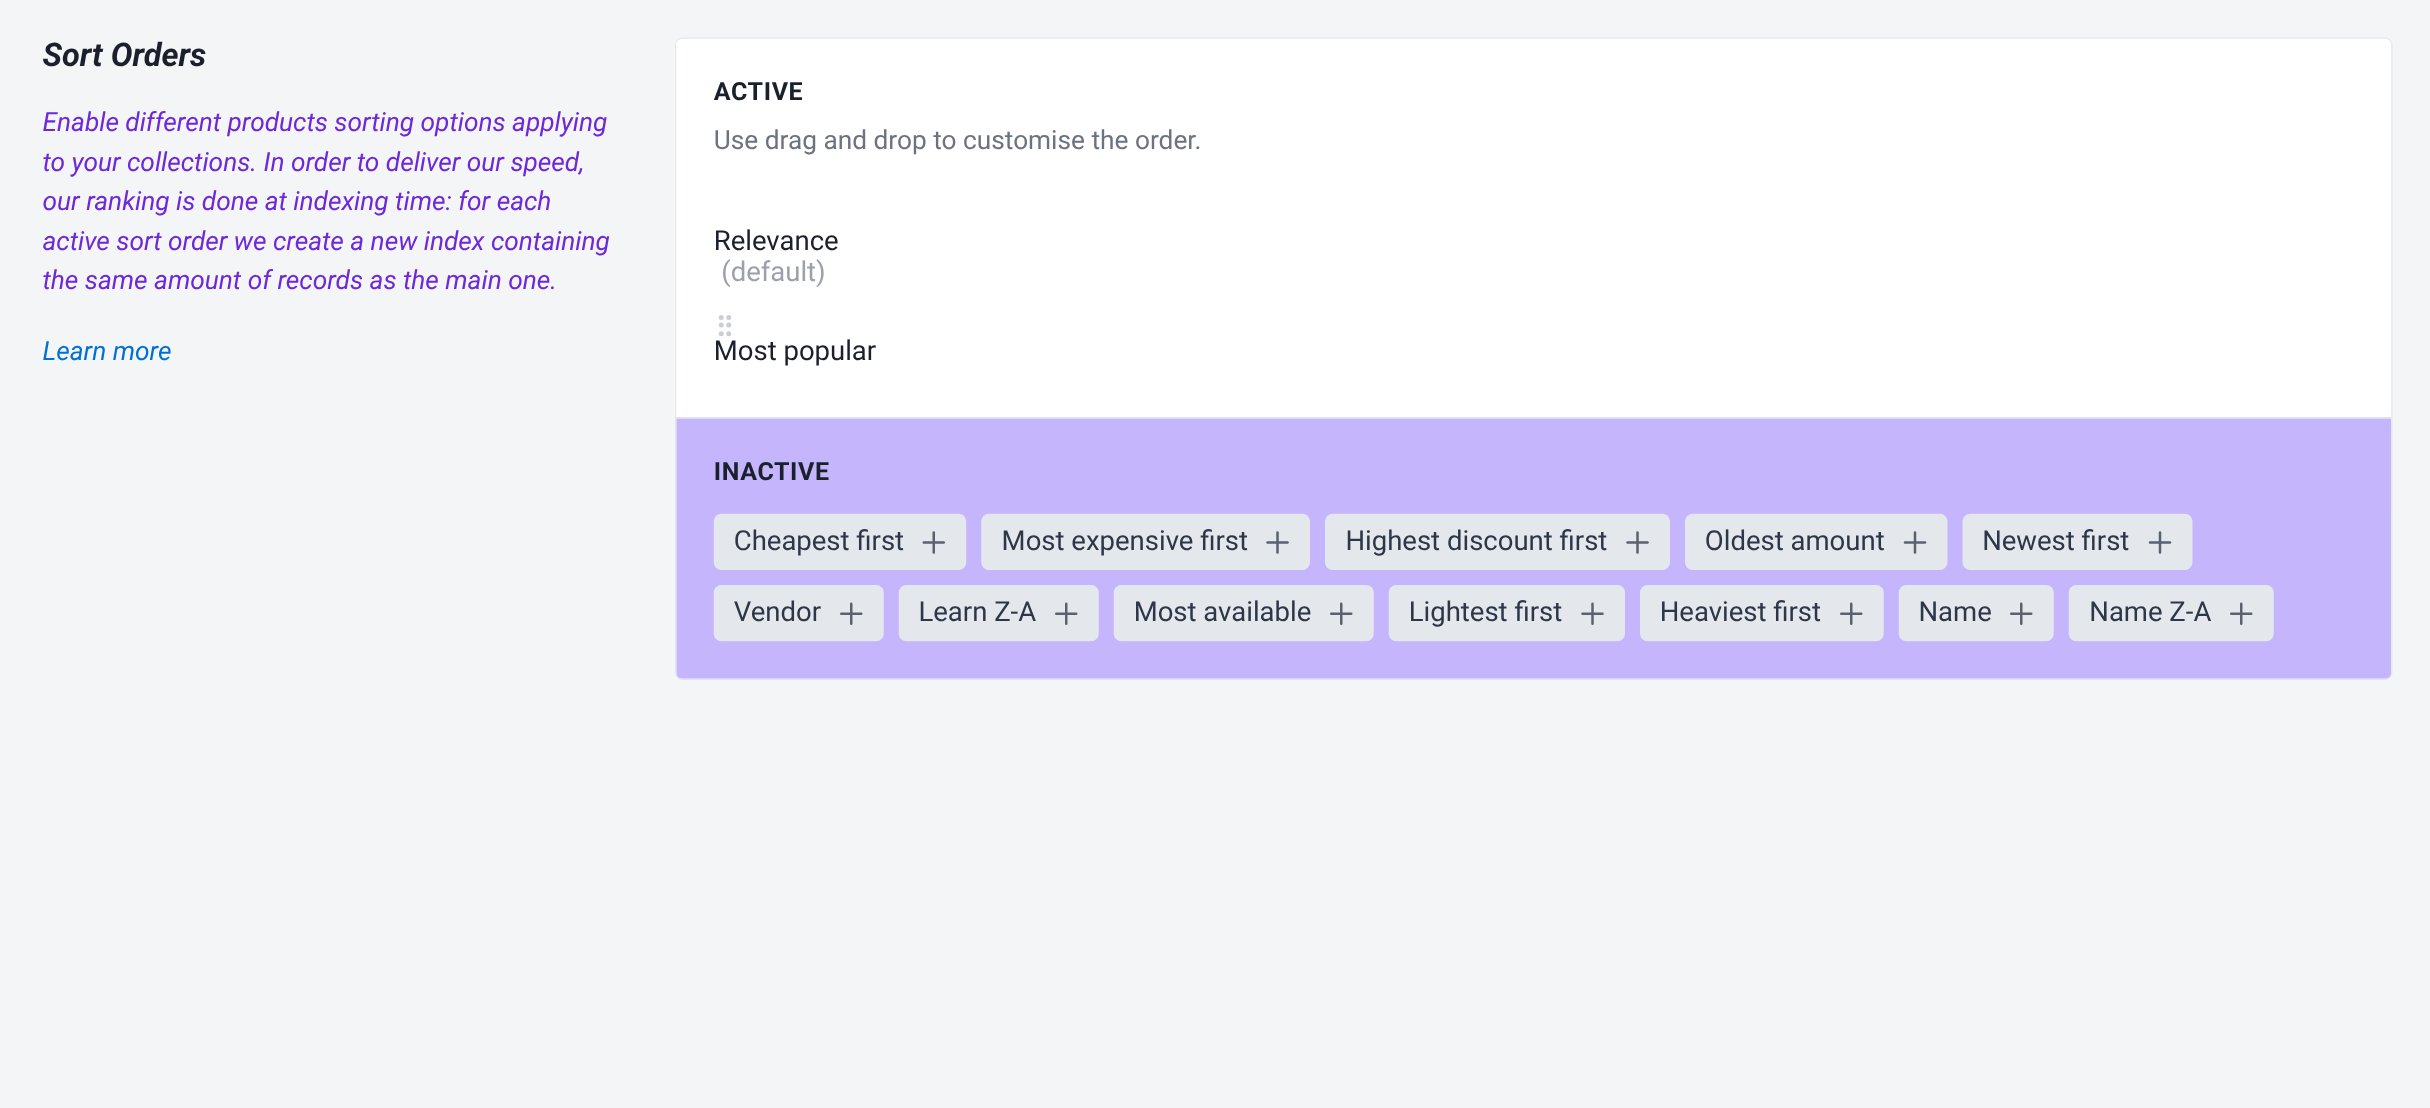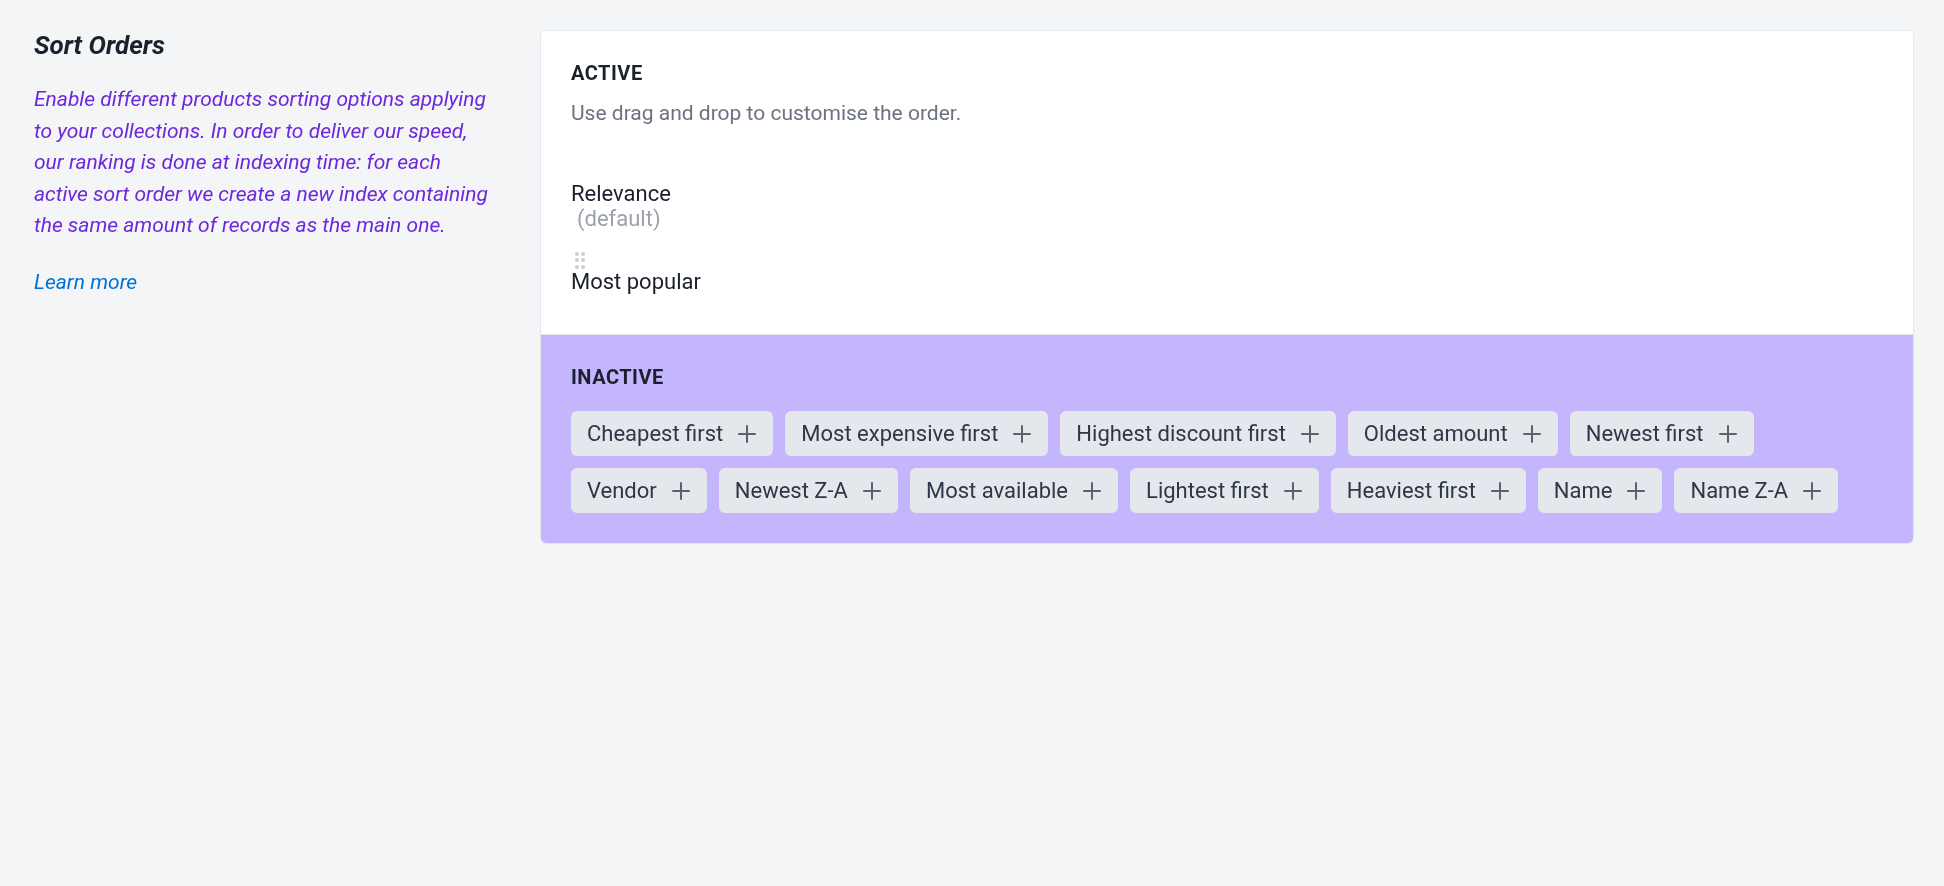--- a/index.html
+++ b/index.html
@@ -221,21 +221,21 @@
           <div class="chip">
             <span>Vendor</span>
             <span class="plus-icon">
               <svg viewBox="0 0 20 20" fill="none" stroke="#5a6270" stroke-width="2" stroke-linecap="round">
                 <line x1="10" y1="2" x2="10" y2="18"></line>
                 <line x1="2" y1="10" x2="18" y2="10"></line>
               </svg>
             </span>
           </div>
           <div class="chip">
-            <span>Newest Z-A</span>
+            <span>Learn Z-A</span>
             <span class="plus-icon">
               <svg viewBox="0 0 20 20" fill="none" stroke="#5a6270" stroke-width="2" stroke-linecap="round">
                 <line x1="10" y1="2" x2="10" y2="18"></line>
                 <line x1="2" y1="10" x2="18" y2="10"></line>
               </svg>
             </span>
           </div>
           <div class="chip">
             <span>Most available</span>
             <span class="plus-icon">

